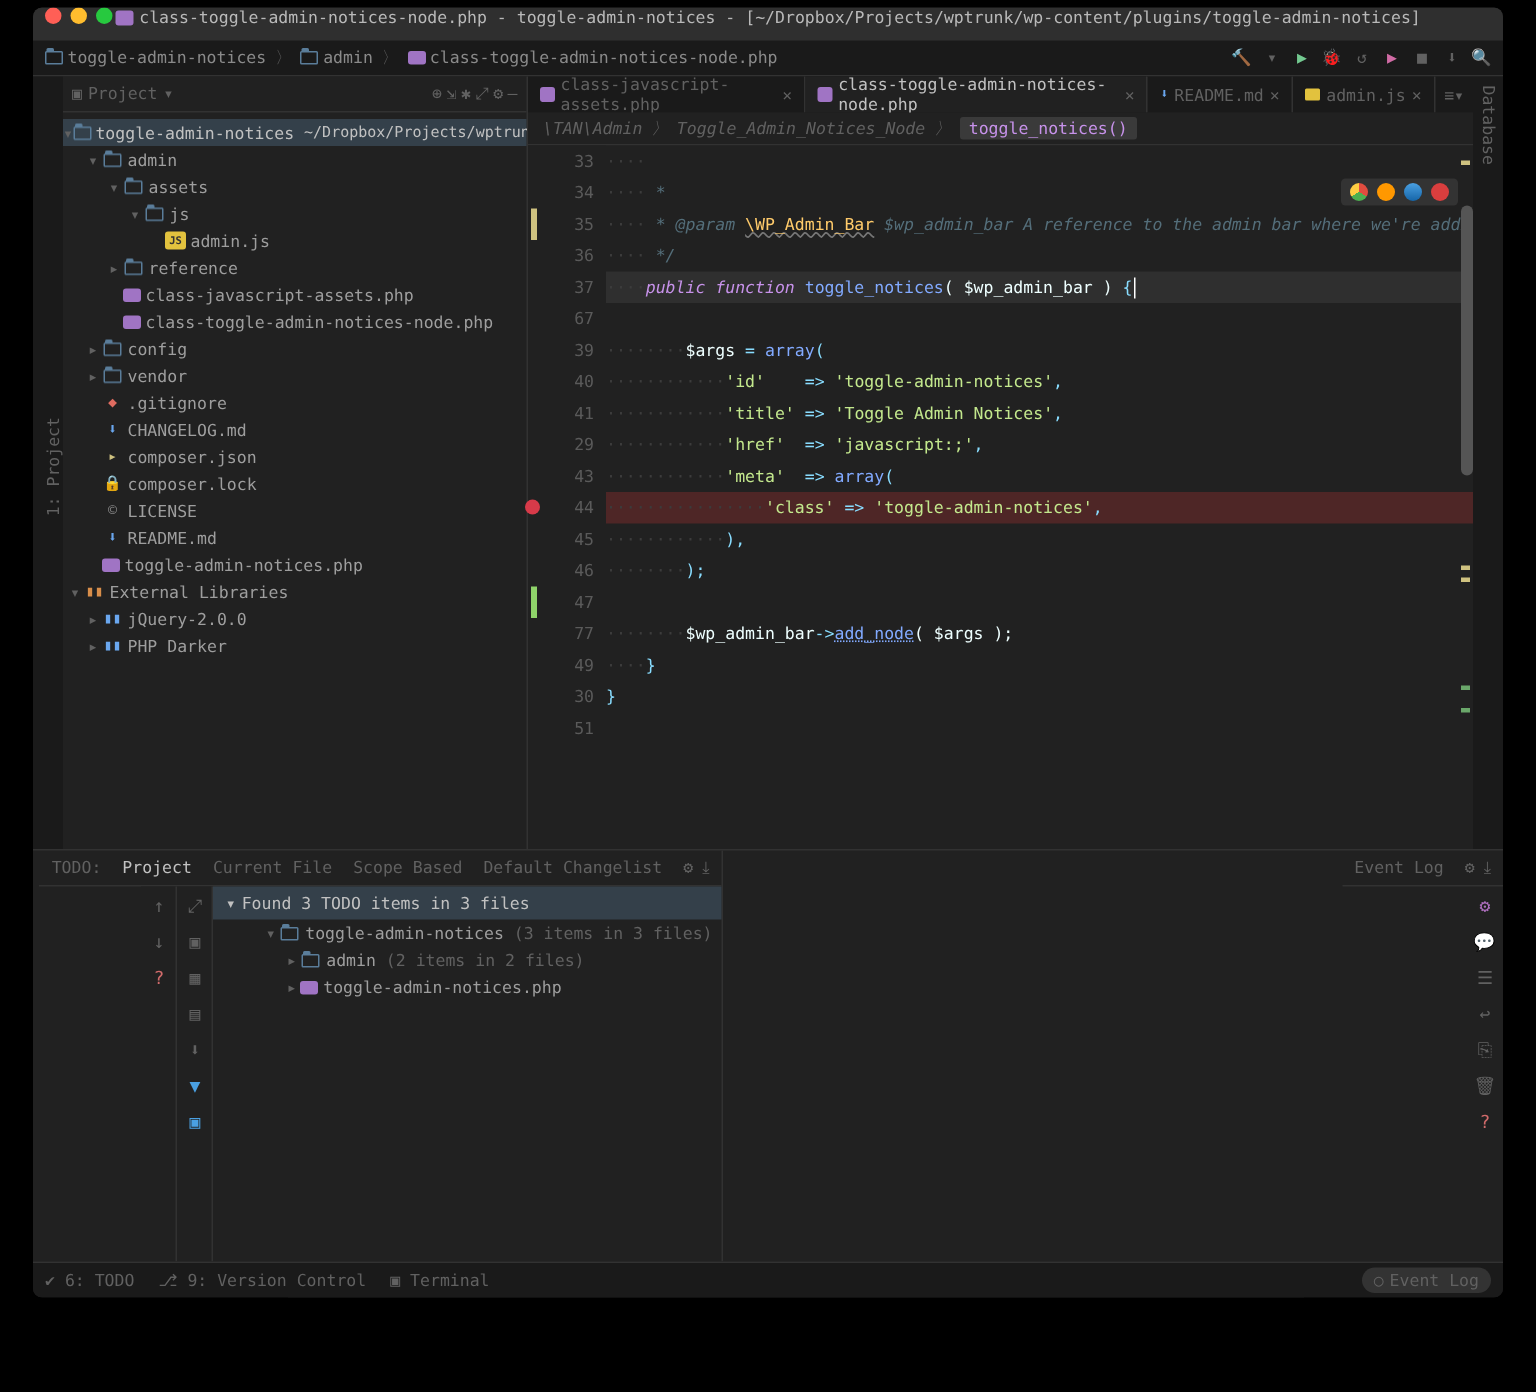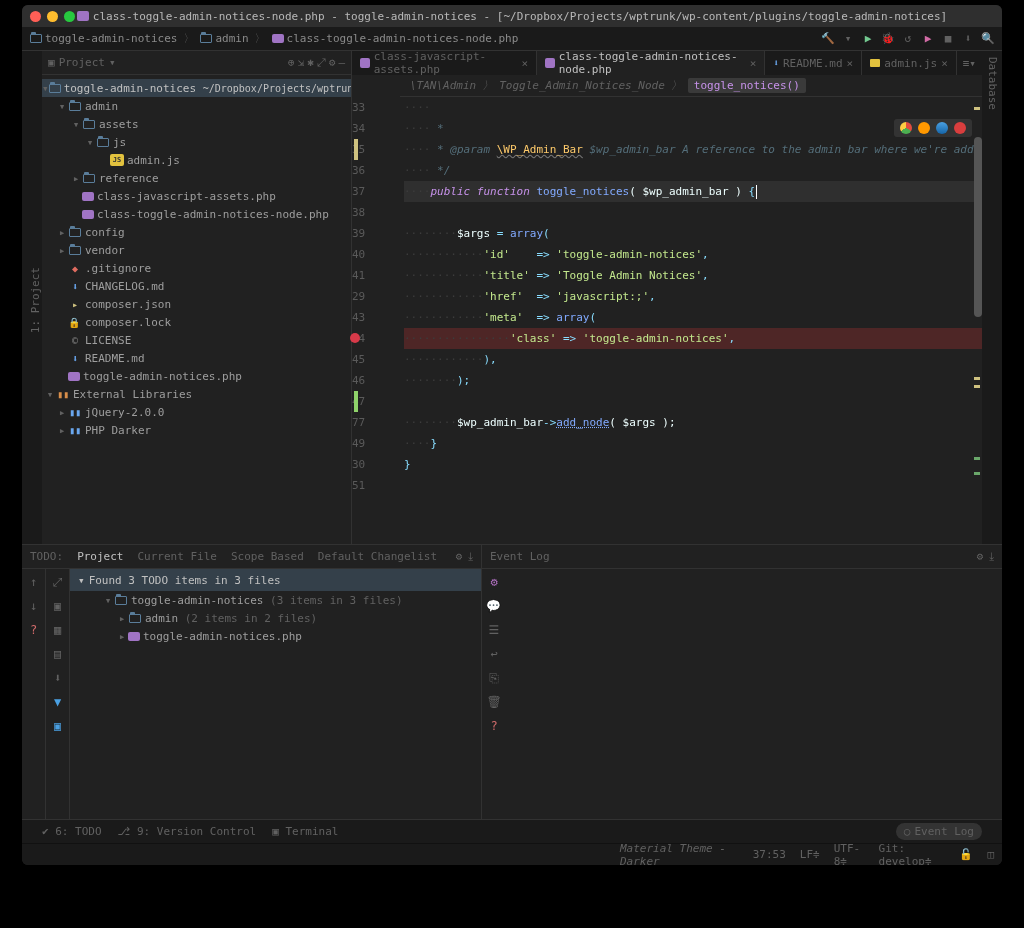--- a/index.html
+++ b/index.html
@@ -22,21 +22,21 @@
     --sel:#323232;
     --border:#323232;
     --tab-active:#2b2b2b;
     --breakpoint-line:#4e2626;
     font-family:"Menlo","Consolas",monospace;
   }
   *{box-sizing:border-box;margin:0;padding:0;font-size:11px;}
   body{background:#000;display:flex;align-items:flex-start;justify-content:center;}
   .window{width:980px;height:860px;background:var(--bg);border-radius:6px;box-shadow:0 10px 40px rgba(0,0,0,.6);overflow:hidden;display:flex;flex-direction:column;position:relative;margin-top:5px;}
   
-  .titlebar{height:22px;background:#2f2f2f;display:flex;align-items:center;padding:0 8px;position:relative;}
+  .titlebar{height:22px;background:#2f2f2f;display:flex;padding:0 8px;position:relative;}
   .traffic{display:flex;gap:6px;}
   .dot{width:11px;height:11px;border-radius:50%;}
   .dot.r{background:#ff5f56;} .dot.y{background:#ffbd2e;} .dot.g{background:#27c93f;}
   .titlebar-title{position:absolute;left:0;right:0;text-align:center;color:#b9b9b9;font-size:11px;pointer-events:none;display:flex;align-items:center;justify-content:center;gap:4px;}
   .php-ic{display:inline-block;width:12px;height:10px;background:#a074c4;border-radius:2px;}
   
   .navbar{height:24px;background:var(--bg-darker);display:flex;align-items:center;padding:0 6px;gap:6px;color:var(--txt-dim);font-size:11px;border-bottom:1px solid var(--border);}
   .nav-left{display:flex;gap:4px;align-items:center;flex:1;}
   .crumb{display:flex;align-items:center;gap:3px;color:#8d8d8d;padding:0 2px;}
   .fold{color:#8a8a8a;}
@@ -76,25 +76,25 @@
   .node.root .nm{color:var(--txt-light);}
   
   .editor-col{flex:1;display:flex;flex-direction:column;min-width:0;}
   .tabs{height:24px;background:var(--bg-darker);display:flex;align-items:stretch;}
   .tab{display:flex;align-items:center;gap:4px;padding:0 8px;color:var(--txt-dim);border-right:1px solid var(--border);cursor:pointer;font-size:10px;}
   .tab.active{background:var(--bg);color:#c1c1c1;}
   .tab .close{color:var(--txt-dim);font-size:11px;}
   .tab .js-ic{width:10px;height:8px;background:#e2c23e;border-radius:1px;}
   .tab .md-ic{color:#6aa7ef;font-size:9px;}
   .tabs-right{margin-left:auto;display:flex;align-items:center;padding:0 6px;gap:4px;color:var(--txt-dim);}
-  .breadcrumb-bar{height:22px;background:var(--bg);display:flex;align-items:center;padding:0 10px;gap:6px;color:var(--txt-dim);font-style:italic;font-size:11px;border-bottom:1px solid var(--border);margin-left:48px;}
+  .breadcrumb-bar{height:22px;background:var(--bg);display:flex;align-items:center;padding:0 10px;gap:6px;color:var(--txt-dim);font-style:italic;font-size:11px;border-bottom:1px solid var(--border);}
   .breadcrumb-bar .fn{color:#c792ea;font-style:normal;background:#3a3a3a;padding:1px 6px;border-radius:2px;}
   
   .code-wrap{flex:1;display:flex;background:var(--bg);min-height:0;position:relative;}
-  .gutter{width:52px;background:var(--bg);color:#5a5a5a;text-align:left;padding-right:8px;font-size:11px;position:relative;}
+  .gutter{width:52px;background:var(--bg);color:#5a5a5a;text-align:right;padding-right:8px;font-size:11px;position:relative;}
   .gutter .ln{height:21px;line-height:21px;position:relative;}
   .breakpoint-dot{position:absolute;left:-2px;top:5px;width:10px;height:10px;border-radius:50%;background:#d73a49;}
   .gut-mark{position:absolute;left:2px;width:10px;height:21px;}
   .gut-mark.y{background:#cfc280;width:4px;}
   .gut-mark.g{background:#8fd36a;width:4px;}
   .code{flex:1;font-family:"Menlo",monospace;font-size:11.5px;color:#cfcfcf;overflow:hidden;}
   .cl{height:21px;line-height:21px;white-space:pre;display:flex;align-items:center;}
   .cl.hl{background:#2f2f2f;}
   .cl.bp{background:var(--breakpoint-line);}
   .com{color:#546e7a;font-style:italic;}
@@ -114,38 +114,38 @@
   .browser-icons span{width:12px;height:12px;border-radius:50%;}
   .bi-chrome{background:conic-gradient(#e14c3f 0 120deg,#4caf50 120deg 240deg,#ffcd42 240deg 360deg);}
   .bi-ff{background:#ff9800;}
   .bi-safari{background:linear-gradient(#4aa0e2,#1565a8);}
   .bi-opera{background:#d93e3e;}
   .edge-marks{position:absolute;right:0;top:0;width:10px;height:100%;}
   .edge-marks .m{position:absolute;right:2px;width:6px;height:3px;}
   .scrollbar{position:absolute;right:0;top:40px;width:8px;height:180px;background:#555;border-radius:4px;}
   
   .bottom{height:275px;display:flex;border-top:1px solid var(--border);background:var(--bg);}
-  .todo-panel,.log-panel{display:flex;flex-direction:column;}
+  .todo-panel,.log-panel{display:flex;flex-direction:column;align-items:flex-end;}
   .todo-panel{width:460px;border-right:1px solid var(--border);}
   .log-panel{flex:1;}
   .panel-head{height:24px;display:flex;align-items:center;padding:0 8px;font-size:11px;color:var(--txt-dim);border-bottom:1px solid var(--border);gap:14px;}
   .panel-head .tabbtn{cursor:pointer;}
   .panel-head .tabbtn.act{color:var(--txt-light);}
   .panel-head .r{margin-left:auto;display:flex;gap:6px;}
   .panel-body{flex:1;display:flex;}
   .panel-strip{width:24px;background:var(--bg);display:flex;flex-direction:column;align-items:center;padding:6px 0;gap:10px;color:var(--txt-dim);border-right:1px solid var(--border);}
   .panel-strip span{cursor:pointer;font-size:12px;}
   .panel-strip .help{color:#d16b6b;}
   .todo-content{flex:1;padding:0;}
   .todo-found{height:22px;background:#34404a;color:var(--txt-light);display:flex;align-items:center;padding:0 8px;gap:4px;}
   .todo-tree .node{padding-left:18px;}
   .log-strip{width:24px;display:flex;flex-direction:column;align-items:center;padding:6px 0;gap:10px;color:var(--txt-dim);}
   .log-strip span{cursor:pointer;font-size:12px;}
   
-  .footbar{height:24px;background:var(--bg-darker);display:flex;align-items:center;padding:0 20px;gap:16px;color:var(--txt-dim);font-size:11px;border-top:1px solid var(--border);}
+  .footbar{height:24px;background:var(--bg-darker);display:flex;align-items:center;padding:0 8px;gap:16px;color:var(--txt-dim);font-size:11px;border-top:1px solid var(--border);}
   .footbar .r{margin-left:auto;display:flex;align-items:center;gap:4px;background:#333;padding:2px 8px;border-radius:10px;}
   .statusbar{height:22px;background:var(--bg-darker);display:flex;align-items:center;justify-content:flex-end;padding:0 8px;gap:14px;color:var(--txt-dim);font-size:10px;border-top:1px solid #111;}
   .statusbar .theme{margin-right:auto;margin-left:590px;font-style:italic;}
   
   .folder{width:12px;height:9px;border:1px solid #5a7d9a;border-radius:1px;position:relative;}
   .folder::before{content:"";position:absolute;top:-3px;left:0;width:5px;height:2px;background:#5a7d9a;border-radius:1px 1px 0 0;}
 </style>
 </head>
 <body>
 
@@ -372,21 +372,21 @@
         <span>〉</span>
         <span class="fn">toggle_notices()</span>
       </div>
       <div class="code-wrap">
         <div class="gutter">
           <div class="ln">33</div>
           <div class="ln">34</div>
           <div class="ln"><span class="gut-mark y"></span><span>35</span></div>
           <div class="ln">36</div>
           <div class="ln">37</div>
-          <div class="ln">38</div>
+          <div class="ln">67</div>
           <div class="ln">39</div>
           <div class="ln">40</div>
           <div class="ln">41</div>
           <div class="ln">29</div>
           <div class="ln">43</div>
           <div class="ln"><span class="breakpoint-dot"></span><span>44</span></div>
           <div class="ln">45</div>
           <div class="ln">46</div>
           <div class="ln"><span class="gut-mark g"></span><span>47</span></div>
           <div class="ln">77</div>
@@ -511,23 +511,14 @@
     </div>
   </div>
 
   <div class="footbar">
     <span>✔ <span>6: TODO</span></span>
     <span>⎇ <span>9: Version Control</span></span>
     <span>▣ <span>Terminal</span></span>
     <div class="r">○ <span>Event Log</span></div>
   </div>
 
-  <div class="statusbar">
-    <span class="theme">Material Theme - Darker</span>
-    <span>37:53</span>
-    <span><span>LF</span>≑</span>
-    <span><span>UTF-8</span>≑</span>
-    <span><span>Git: develop</span>≑</span>
-    <span>🔓</span>
-    <span>◫</span>
-  </div>
 
 </div>
 
 </body></html>

